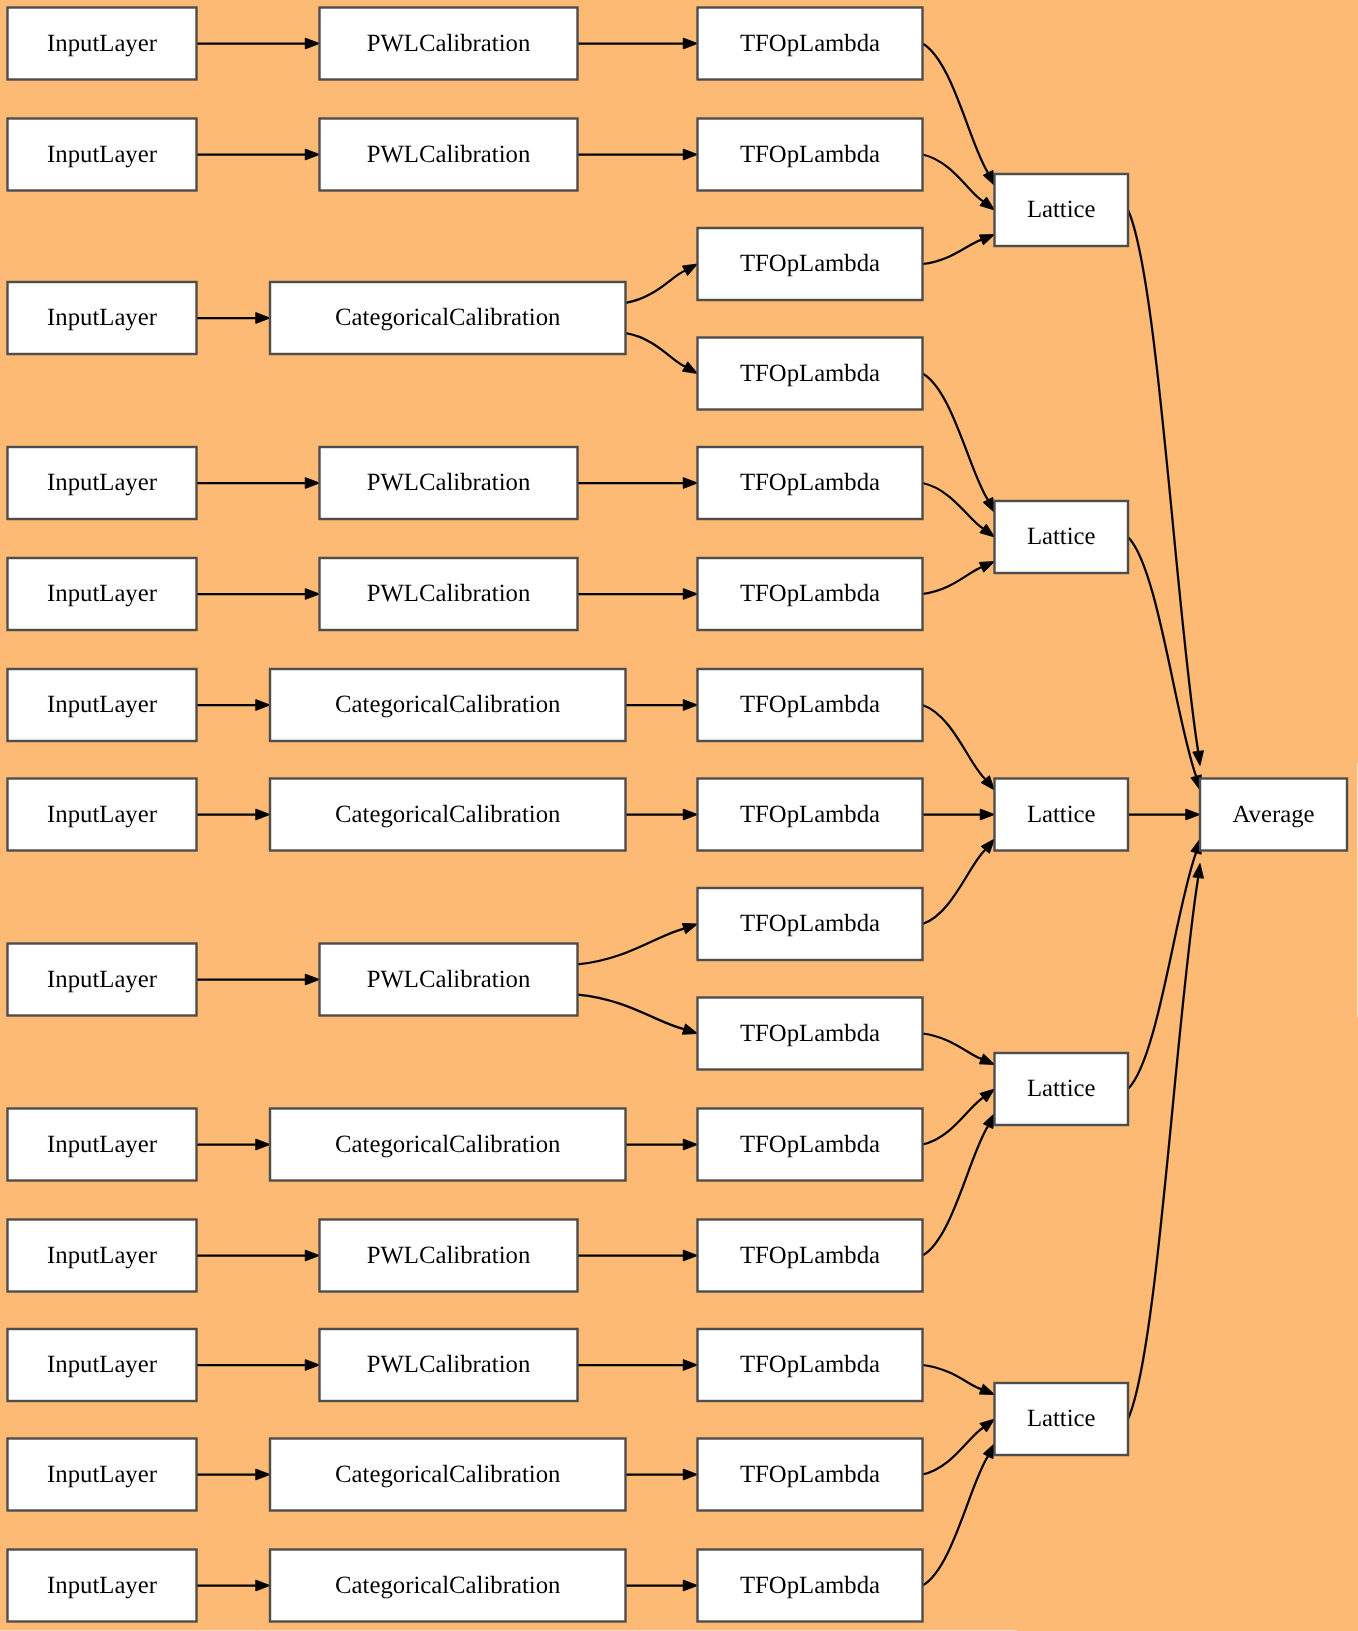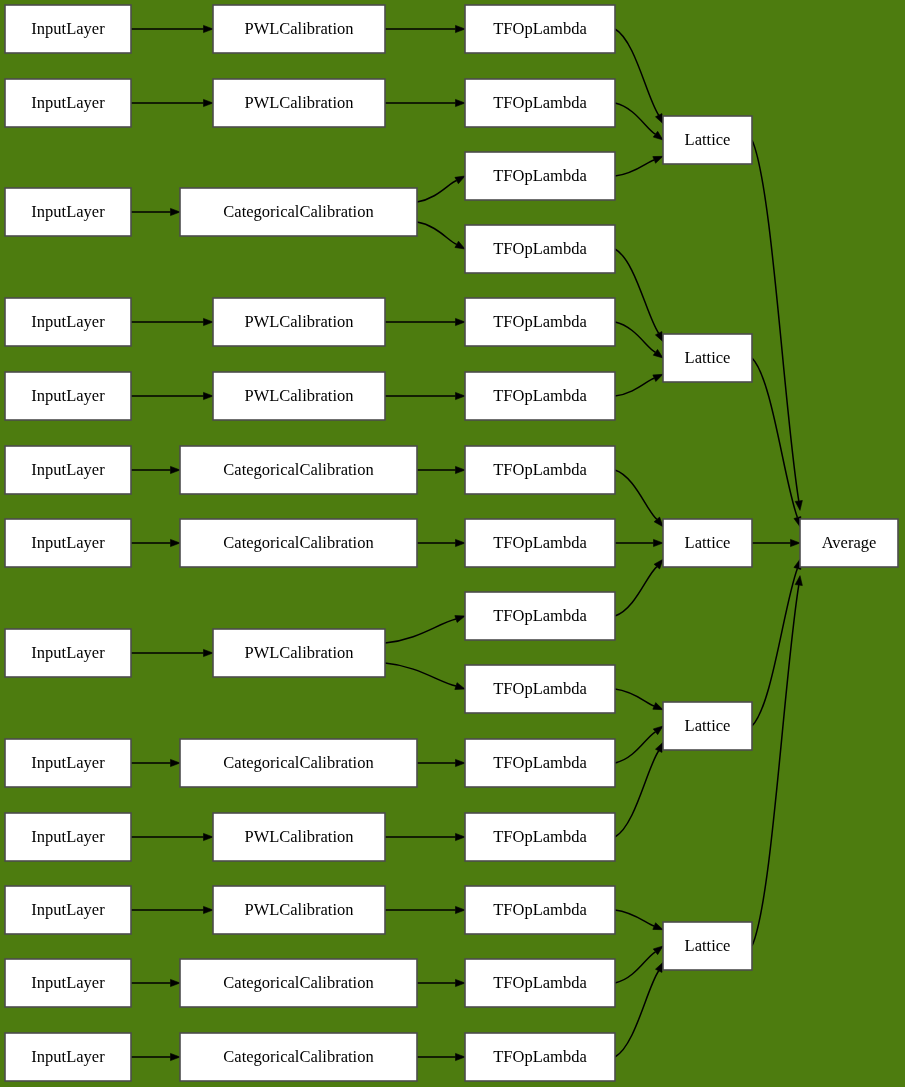--- a/index.html
+++ b/index.html
@@ -4,21 +4,21 @@
 <style>
   html, body {
     margin: 0;
     padding: 0;
     background: #ffffff;
   }
   #canvas-wrap {
     position: relative;
     width: 905px;
     height: 1087px;
-    background: #4d7c0f;
+    background: #fdba74;
     overflow: hidden;
   }
   svg#graph {
     position: absolute;
     top: 0;
     left: 0;
     width: 905px;
     height: 1087px;
     display: block;
   }

